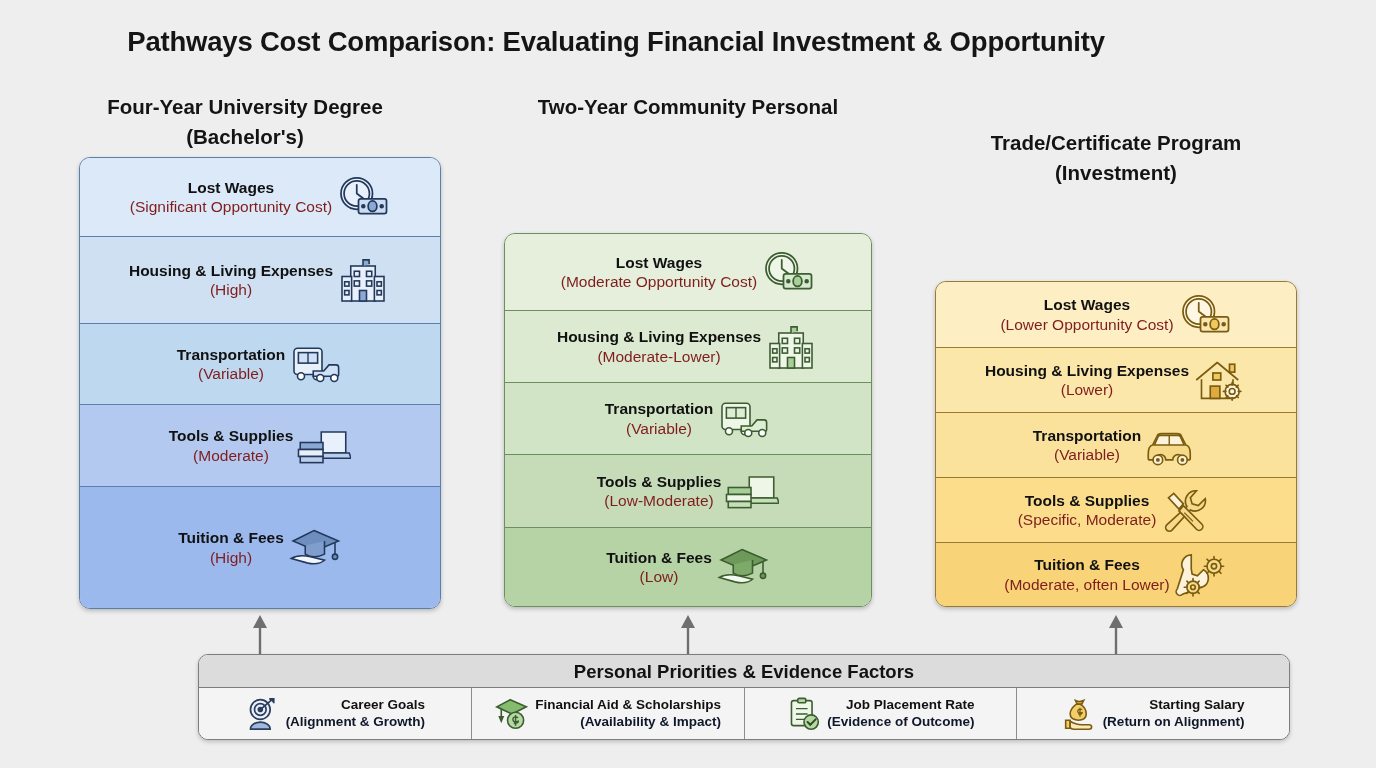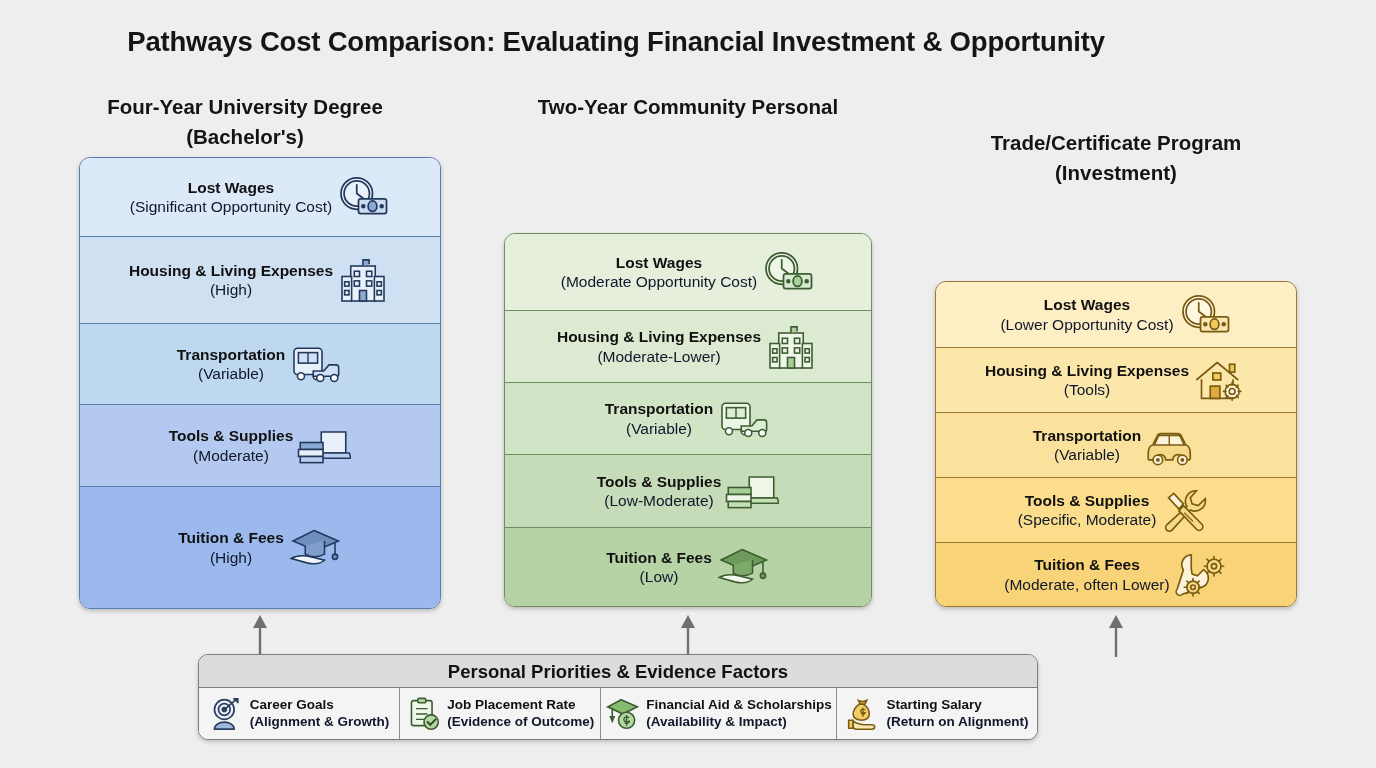--- a/index.html
+++ b/index.html
@@ -49,52 +49,52 @@
   .stack.blue  .band + .band { border-top:1.6px solid #5a7fae; }
   .stack.green .band + .band { border-top:1.6px solid #6d8f60; }
   .stack.orange .band + .band{ border-top:1.6px solid #9a7a2e; }
 
   .band-inner {
     display:flex; align-items:center; justify-content:center;
     gap:2px; width:100%;
   }
   .band-text { text-align:center; line-height:1.24; }
   .band-title { font-size:15.5px; font-weight:bold; color:#111; white-space:nowrap;}
-  .band-sub   { font-size:15.5px; font-weight:normal; color:#0f172a; white-space:nowrap;}
+  .band-sub   { font-size:15.5px; font-weight:normal; color:#7f1d1d; white-space:nowrap;}
   .band-icon  { width:56px; height:50px; flex:0 0 56px; display:flex; align-items:center; justify-content:center;}
   .band-icon svg { width:100%; height:100%; display:block; }
 
   
   .arrow { position:absolute; width:16px; }
   .arrow svg { display:block; }
 
   
   #footer-panel {
-    position:absolute; left:198px; top:654px; width:840px; height:86px;
+    position:absolute; left:198px; top:654px; width:1092px; height:86px;
     border:1.6px solid #7d7d7d; border-radius:10px;
     background:#f3f3f3;
     box-shadow:0 2px 4px rgba(0,0,0,0.2);
     overflow:hidden;
   }
   #footer-title {
     height:33px; line-height:33px; text-align:center;
     font-size:18.5px; font-weight:bold; color:#121212;
     background:#dcdcdc; border-bottom:1.6px solid #7d7d7d;
   }
   #footer-items { display:flex; height:51px; }
   .footer-item {
     flex:1 1 0; display:flex; align-items:center; justify-content:center;
     gap:5px; padding:0 4px;
     border-right:1.6px solid #8d8d8d;
     background:#f4f4f4;
   }
   .footer-item:last-child { border-right:none; }
   .fi-icon { width:36px; height:34px; flex:0 0 36px; display:flex; align-items:center; justify-content:center;}
   .fi-icon svg { width:100%; height:100%; display:block;}
-  .fi-text { text-align:left; line-height:1.2; }
+  .fi-text { text-align:right; line-height:1.2; }
   .fi-title { font-size:13.5px; font-weight:bold; color:#111; white-space:nowrap;}
   .fi-sub   { font-size:13.5px; color:#0f172a; white-space:nowrap;font-weight:bold;}
 </style>
 </head>
 <body>
 
 <div class="canvas">
 
   <div id="main-title">Pathways Cost Comparison: Evaluating Financial Investment &amp; Opportunity</div>
 
@@ -363,21 +363,21 @@
           </g>
             </svg>
         </div>
       </div>
     </div>
 
     <div class="band" style="flex: 0 0 65px; background: rgb(252, 231, 171);">
       <div class="band-inner">
         <div class="band-text">
           <div class="band-title">Housing &amp; Living Expenses</div>
-          <div class="band-sub">(Tools)</div>
+          <div class="band-sub">(Lower)</div>
         </div>
         <div class="band-icon">
           <svg viewBox="0 0 64 56">
               <g stroke="#7a5c11" stroke-width="1.9" fill="none">
             <path d="M6 28 L30 8 L54 28" stroke-linejoin="round"></path>
             <path d="M12 27 v22 h36 V27"></path>
             <rect x="44" y="10" width="6" height="9" fill="#f0c85c"></rect>
             <rect x="25" y="20" width="9" height="8" fill="#f0c85c"></rect>
             <rect x="22" y="35" width="11" height="14" fill="#e0aa3e"></rect>
             <circle cx="47" cy="41" r="8" fill="#fff7e2"></circle>
@@ -491,50 +491,50 @@
         </div>
         <div class="fi-text">
           <div class="fi-title">Career Goals</div>
           <div class="fi-sub">(Alignment &amp; Growth)</div>
         </div>
       </div>
 
       <div class="footer-item">
         <div class="fi-icon">
           <svg viewBox="0 0 40 38">
+              <g stroke="#3d5c31" stroke-width="1.8">
+            <path d="M18 3 L36 11 L20 19 L3 11z" fill="#85bb6e"></path>
+            <path d="M8 14 v8" stroke-linecap="round"></path>
+                <path d="M6 22 h4 l-2 5z" fill="#3d5c31"></path>
+            <circle cx="24" cy="26" r="9" fill="#b5d9a2"></circle>
+            <path d="M24 20 v12 M27 23 q-6-2-6 2 t6 2 q0 3-5 2" fill="none" stroke-width="1.6"></path>
+          </g>
+            </svg>
+        </div>
+        <div class="fi-text">
+          <div class="fi-title">Financial Aid &amp; Scholarships</div>
+          <div class="fi-sub">(Availability &amp; Impact)</div>
+        </div>
+      </div>
+
+      <div class="footer-item">
+        <div class="fi-icon">
+          <svg viewBox="0 0 40 38">
               <g stroke="#3d5c31" stroke-width="1.8" fill="#eef7e8">
             <rect x="6" y="4" width="23" height="28" rx="2.5"></rect>
             <rect x="13" y="1.5" width="9" height="5" rx="1.5" fill="#b5d9a2"></rect>
             <path d="M11 13 h13 M11 19 h13 M11 25 h9" stroke-width="1.5" fill="none"></path>
             <circle cx="28" cy="28" r="8" fill="#b5d9a2"></circle>
             <path d="M24 28 l3 3 l6-6" fill="none" stroke="#2f4a25" stroke-width="2.2" stroke-linecap="round"></path>
           </g>
             </svg>
         </div>
         <div class="fi-text">
           <div class="fi-title">Job Placement Rate</div>
           <div class="fi-sub">(Evidence of Outcome)</div>
-        </div>
-      </div>
-
-      <div class="footer-item">
-        <div class="fi-icon">
-          <svg viewBox="0 0 40 38">
-              <g stroke="#3d5c31" stroke-width="1.8">
-            <path d="M18 3 L36 11 L20 19 L3 11z" fill="#85bb6e"></path>
-            <path d="M8 14 v8" stroke-linecap="round"></path>
-                <path d="M6 22 h4 l-2 5z" fill="#3d5c31"></path>
-            <circle cx="24" cy="26" r="9" fill="#b5d9a2"></circle>
-            <path d="M24 20 v12 M27 23 q-6-2-6 2 t6 2 q0 3-5 2" fill="none" stroke-width="1.6"></path>
-          </g>
-            </svg>
-        </div>
-        <div class="fi-text">
-          <div class="fi-title">Financial Aid &amp; Scholarships</div>
-          <div class="fi-sub">(Availability &amp; Impact)</div>
         </div>
       </div>
 
       <div class="footer-item">
         <div class="fi-icon">
           <svg viewBox="0 0 40 38">
               <g stroke="#7a5c11" stroke-width="1.8">
             <path d="M16 8 q-7 5-7 11 t9 7 q9 0 9-7 t-7-11z" fill="#f3cd6a"></path>
             <path d="M15 4 l2 4 h5 l2-4 q-4 2-9 0z" fill="#e0b243"></path>
             <path d="M20 12 v10 M22.5 14 q-5-1.5-5 1.8 t5 1.6 q0 2.4-4.5 1.6" fill="none" stroke-width="1.5"></path>

